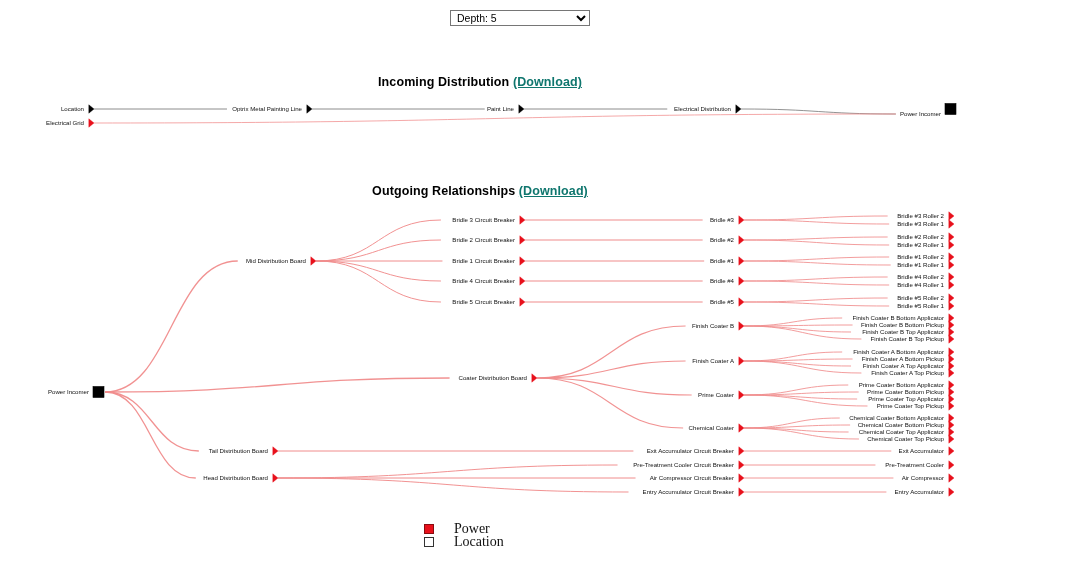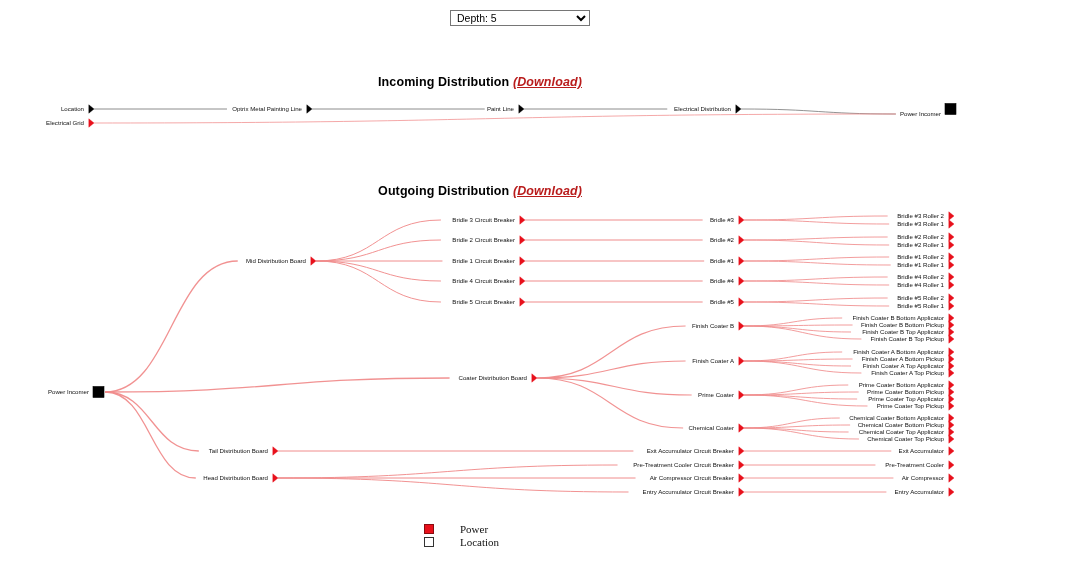--- a/index.html
+++ b/index.html
@@ -16,41 +16,41 @@
     width:140px;height:16px;font-family:"Liberation Sans",sans-serif;
     font-size:10.5px;line-height:14px;padding:0 2px;margin:0;
     border:1px solid #767676;background:#fff;color:#000;border-radius:0;
   }
 
   
   .section-title{
     position:absolute;width:100%;text-align:center;left:0;
     font-size:12.5px;font-weight:bold;letter-spacing:.1px;
   }
-  .section-title .dl{color:#b91c1c;text-decoration:underline;font-weight:bold;font-style:italic;}
+  .section-title .dl{color:#0f766e;text-decoration:underline;font-weight:bold;}
 
   
   svg.graph{position:absolute;left:0;overflow:visible;}
 
   
   .nlabel{
     font-family:"Liberation Sans",sans-serif;
     font-size:6.1px;fill:#111;dominant-baseline:middle;
   }
   .nlabel.left{text-anchor:end;}
 
   
   .legend{position:absolute;left:424px;top:523px;}
   .legend .row{display:flex;align-items:center;height:12px;margin-bottom:1px;}
   .legend .sw{width:10px;height:10px;box-sizing:border-box;}
   .legend .sw.power{background:#e8101b;border:1px solid #8a0b10;}
   .legend .sw.location{background:#ffffff;border:1px solid #333;}
   .legend .lb{
-    font-family:"Liberation Serif",serif;font-size:11px;color:#111;
-    margin-left:26px;white-space:nowrap;
+    font-family:"Liberation Serif",serif;font-size:14px;color:#111;
+    margin-left:20px;white-space:nowrap;
   }
 </style>
 </head>
 <body>
 
 <div id="stage">
 
   <div class="depth-wrap">
     <select class="depth" id="depth-select"><option value="Depth: 1">Depth: 1</option><option value="Depth: 2">Depth: 2</option><option value="Depth: 3">Depth: 3</option><option value="Depth: 4">Depth: 4</option><option value="Depth: 5" selected="">Depth: 5</option></select>
   </div>
@@ -73,21 +73,21 @@
       <path d="M 306.8 104.8 L 312 109 L 306.8 113.2 Z" fill="#000000" stroke="#000000" stroke-width="0.4"></path>
       <text x="514" y="109" class="nlabel left">Paint Line</text>
       <path d="M 518.8 104.8 L 524 109 L 518.8 113.2 Z" fill="#000000" stroke="#000000" stroke-width="0.4"></path>
       <text x="731" y="109" class="nlabel left">Electrical Distribution</text>
       <path d="M 735.8 104.8 L 741 109 L 735.8 113.2 Z" fill="#000000" stroke="#000000" stroke-width="0.4"></path>
       <text x="941" y="114" class="nlabel left">Power Incomer</text>
       <rect x="945" y="103.5" width="11" height="11" fill="#000" stroke="#000" stroke-width="0.6"></rect>
     </svg>
 
   <div class="section-title" style="top:184px;">
-    <span>Outgoing Distribution</span>
+    <span>Outgoing Relationships</span>
     <a href="#" class="dl">(Download)</a>
   </div>
   <svg class="graph" id="svg-outgoing" style="top:0px;" width="1088" height="520">
       <path d="M 105 392 C 171.365 392, 171.365 261, 237.73000000000002 261" fill="none" stroke="#f08c8c" stroke-width="1.3" stroke-opacity="0.95"></path>
       <path d="M 105 392 C 277.28999999999996 392, 277.28999999999996 378, 449.58 378" fill="none" stroke="#f08c8c" stroke-width="1.3" stroke-opacity="0.95"></path>
       <path d="M 105 392 C 151.9075 392, 151.9075 451, 198.815 451" fill="none" stroke="#f08c8c" stroke-width="1.3" stroke-opacity="0.95"></path>
       <path d="M 105 392 C 150.3825 392, 150.3825 478, 195.765 478" fill="none" stroke="#f08c8c" stroke-width="1.3" stroke-opacity="0.95"></path>
       <path d="M 316 261 C 378.4675 261, 378.4675 220, 440.935 220" fill="none" stroke="#f08c8c" stroke-width="1" stroke-opacity="0.95"></path>
       <path d="M 316 261 C 378.4675 261, 378.4675 240, 440.935 240" fill="none" stroke="#f08c8c" stroke-width="1" stroke-opacity="0.95"></path>
       <line x1="316" y1="261" x2="442.46" y2="261" stroke="#f08c8c" stroke-width="1"></line>

